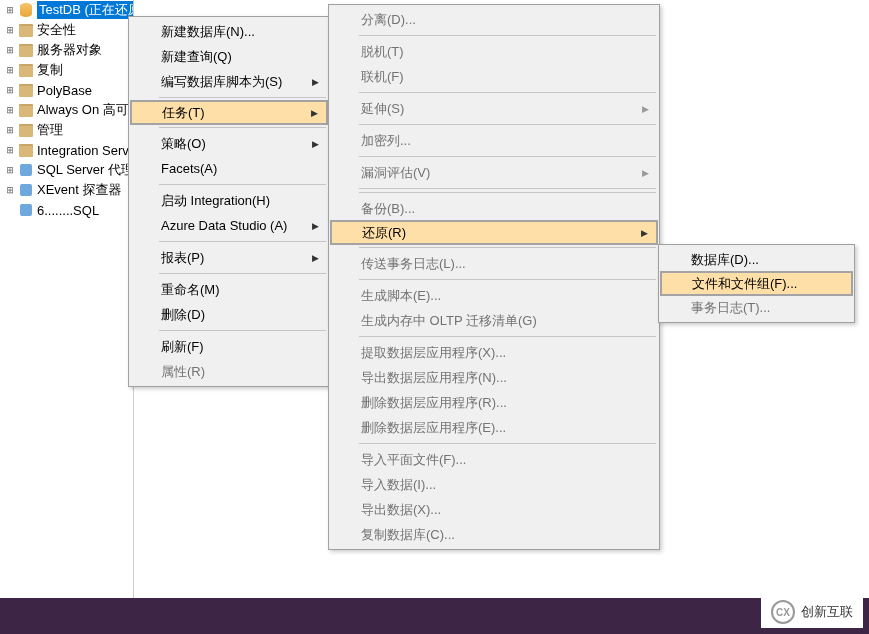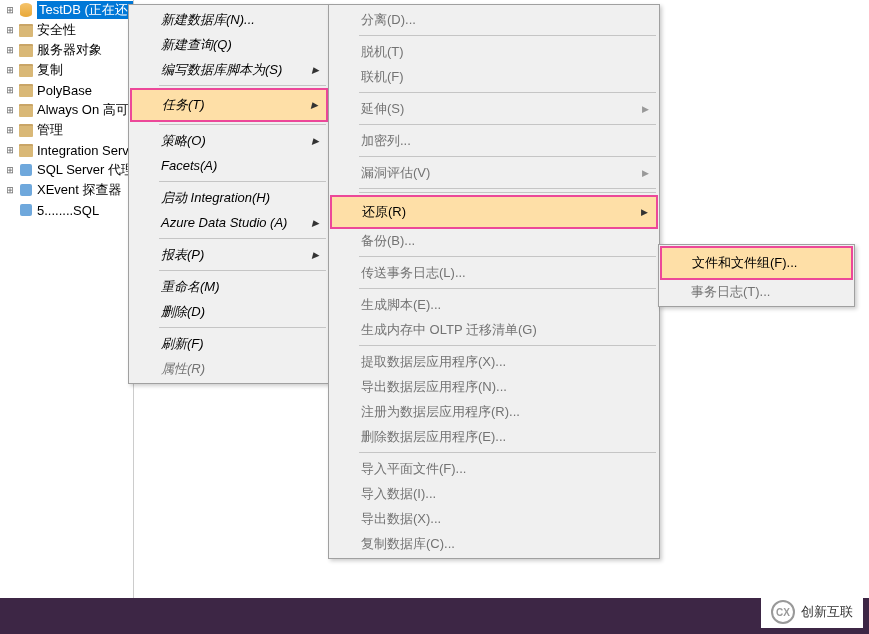--- a/index.html
+++ b/index.html
@@ -98,44 +98,43 @@
       padding: 0 20px 0 30px;
       color: #000;
       position: relative;
       cursor: pointer;
     }
     .menu-item.disabled {
       color: #737373;
     }
     .menu-item.highlighted {
       background: #fedfa7;
-      border: 2px solid #ec4899;
-      height: 34px;
+      border: 2px solid #a3a3a3;
+      height: 25px;
       margin: -1px;
     }
     .menu-item.has-submenu::after {
       content: "▶";
       position: absolute;
       right: 8px;
       font-size: 9px;
       color: #333;
     }
     .menu-item.disabled.has-submenu::after {
       color: #999;
     }
     .menu-sep {
       height: 1px;
       background: #c5c5c5;
       margin: 3px 1px 3px 28px;
     }
     .menu1 {
       left: 128px;
-      top: 4px;
+      top: 16px;
       width: 202px;
-      font-style: italic;
     }
     .menu2 {
       left: 328px;
       top: 4px;
       width: 332px;
     }
     .menu3 {
       left: 658px;
       top: 244px;
       width: 197px;
@@ -227,21 +226,21 @@
         <span class="tree-label">SQL Server 代理</span>
       </div>
       <div class="tree-item">
         <span class="tree-expand">⊞</span>
         <span class="tree-icon special-icon"></span>
         <span class="tree-label">XEvent 探查器</span>
       </div>
       <div class="tree-item">
         <span class="tree-expand"></span>
         <span class="tree-icon special-icon"></span>
-        <span class="tree-label">5........SQL</span>
+        <span class="tree-label">6........SQL</span>
       </div>
     </div>
 </div>
 
 <div class="menu menu1">
   <div id="menu1-container">
       <div class="menu-item">
         <span>新建数据库(N)...</span>
       </div>
       <div class="menu-item">
@@ -308,46 +307,46 @@
       <div class="menu-sep"></div>
       <div class="menu-item disabled">
         <span>加密列...</span>
       </div>
       <div class="menu-sep"></div>
       <div class="menu-item disabled has-submenu">
         <span>漏洞评估(V)</span>
       </div>
       <div class="menu-sep"></div>
       <div class="menu-sep"></div>
+      <div class="menu-item disabled">
+        <span>备份(B)...</span>
+      </div>
       <div class="menu-item has-submenu highlighted">
         <span>还原(R)</span>
       </div>
-      <div class="menu-item disabled">
-        <span>备份(B)...</span>
-      </div>
       <div class="menu-sep"></div>
       <div class="menu-item disabled">
         <span>传送事务日志(L)...</span>
       </div>
       <div class="menu-sep"></div>
       <div class="menu-item disabled">
         <span>生成脚本(E)...</span>
       </div>
       <div class="menu-item disabled">
         <span>生成内存中 OLTP 迁移清单(G)</span>
       </div>
       <div class="menu-sep"></div>
       <div class="menu-item disabled">
         <span>提取数据层应用程序(X)...</span>
       </div>
       <div class="menu-item disabled">
         <span>导出数据层应用程序(N)...</span>
       </div>
       <div class="menu-item disabled">
-        <span>注册为数据层应用程序(R)...</span>
+        <span>删除数据层应用程序(R)...</span>
       </div>
       <div class="menu-item disabled">
         <span>删除数据层应用程序(E)...</span>
       </div>
       <div class="menu-sep"></div>
       <div class="menu-item disabled">
         <span>导入平面文件(F)...</span>
       </div>
       <div class="menu-item disabled">
         <span>导入数据(I)...</span>
@@ -356,20 +355,23 @@
         <span>导出数据(X)...</span>
       </div>
       <div class="menu-item disabled">
         <span>复制数据库(C)...</span>
       </div>
     </div>
 </div>
 
 <div class="menu menu3">
   <div id="menu3-container">
+      <div class="menu-item">
+        <span>数据库(D)...</span>
+      </div>
       <div class="menu-item highlighted">
         <span>文件和文件组(F)...</span>
       </div>
       <div class="menu-item disabled">
         <span>事务日志(T)...</span>
       </div>
     </div>
 </div>
 
 <div class="bottom-bar"></div>

